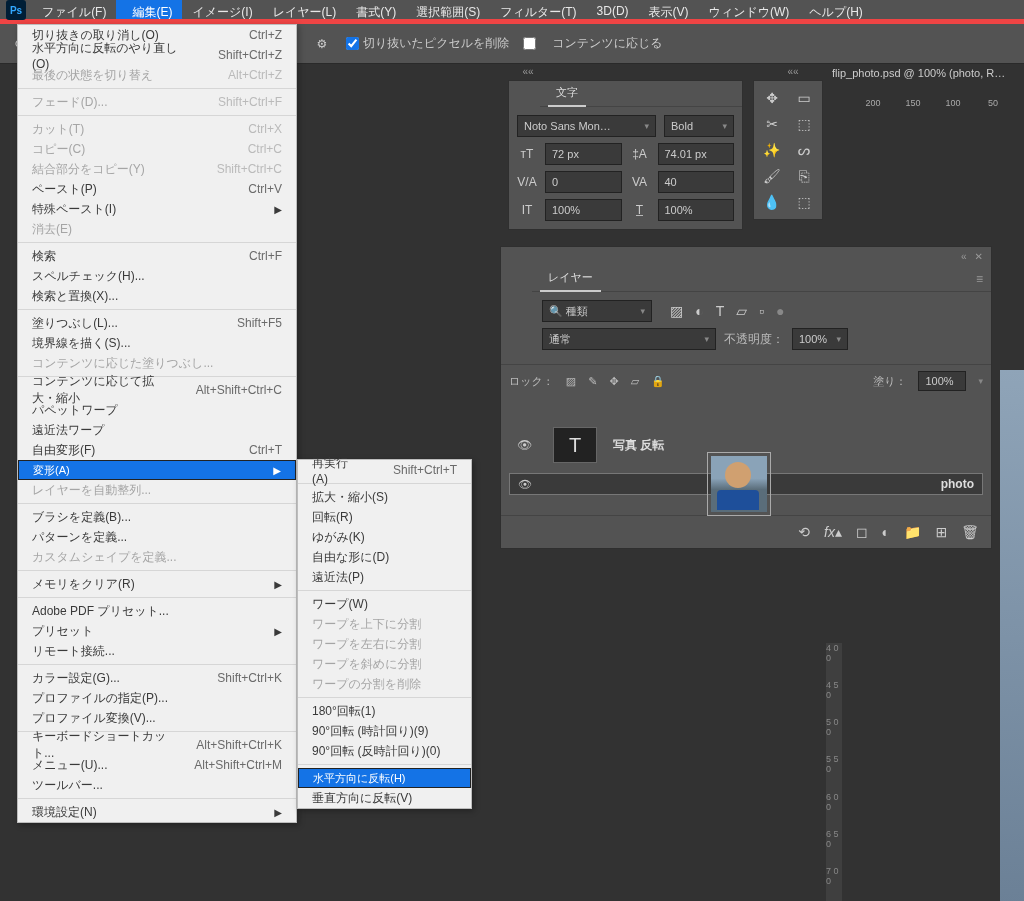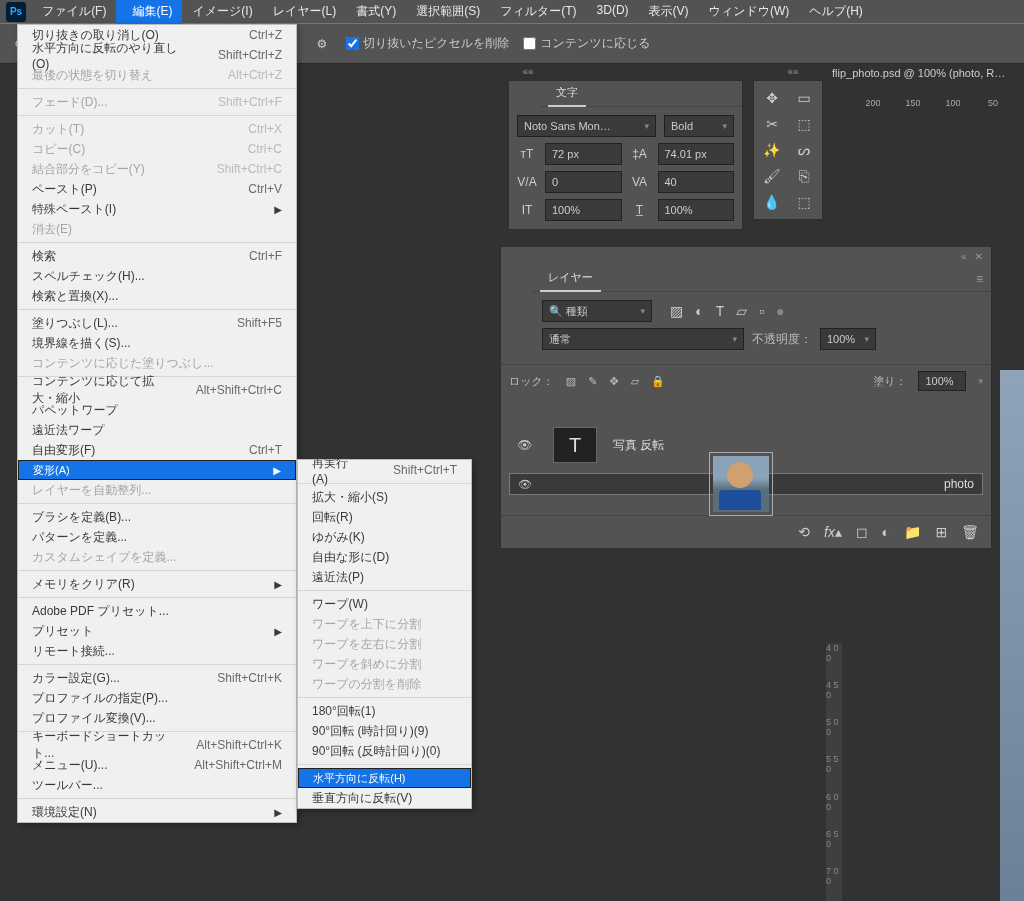--- a/index.html
+++ b/index.html
@@ -1,19 +1,19 @@
 <!DOCTYPE html>
 <html><head>
 <meta charset="utf-8">
 <style>
 * { margin: 0; padding: 0; box-sizing: border-box; font-family: "Hiragino Sans", "Meiryo", sans-serif; }
 body { background: #323232; color: #ccc; width: 1024px; height: 901px; overflow: hidden; position: relative; font-size: 12px; }
 
 
-.menubar { display: flex; align-items: center; height: 24px; background: #535353; border-bottom: 1px solid #ef4444; }
+.menubar { display: flex; height: 24px; background: #535353; border-bottom: 5px solid #ef4444; }
 .menubar .logo { width: 20px; height: 20px; margin: 0 6px; background: #001e36; border-radius: 3px; display: flex; align-items: center; justify-content: center; color: #31a8ff; font-weight: bold; font-size: 10px; }
 .menu-item { padding: 4px 10px; cursor: pointer; font-size: 12px; color: #e8e8e8; }
 .menu-item.open { background: #1473e6; color: #fff; padding-left: 16px; }
 
 
 .optionsbar { height: 40px; background: #535353; display: flex; align-items: center; gap: 14px; padding: 0 10px; border-bottom: 1px solid #2a2a2a; }
 .optionsbar .btn { background: none; border: none; color: #ccc; font-size: 12px; padding: 4px 8px; }
 .optionsbar .iconbtn { width: 20px; height: 20px; color: #ccc; display:flex; align-items:center; justify-content:center; }
 .optionsbar input[type=checkbox]{ accent-color:#1473e6; }
 .optionsbar .field { width: 70px; height: 22px; background: #3a3a3a; border: 1px solid #222; }
@@ -53,37 +53,37 @@
 .toolcol { position: absolute; top: 80px; left: 753px; width: 70px; background: #535353; border: 1px solid #2f2f2f; display:grid; grid-template-columns: 1fr 1fr; gap:4px; padding:6px 4px; }
 .toolcol .t { width:28px; height:22px; display:flex; align-items:center; justify-content:center; color:#ccc; font-size:14px; }
 
 
 .layers { position: absolute; top: 246px; left: 500px; width: 492px; background: #535353; border: 1px solid #2f2f2f; }
 .layers .topbar { display:flex; justify-content:flex-end; gap:8px; padding:4px 8px; color:#999; font-size:10px; }
 .layers-body { padding: 8px; }
 .layers-row { display:flex; align-items:center; gap:8px; margin-bottom:6px;margin-left:33px; }
 .layers .smallsel { width:110px; height:22px; background:#3a3a3a; border:1px solid #222; color:#ccc; font-size:11px; display:flex; align-items:center; padding:0 6px; justify-content:space-between; }
 .layers .icons { display:flex; gap:12px; margin-left:10px; font-size:14px; color:#ccc; }
-.layers .smallsel.wide { width: 202px; }
+.layers .smallsel.wide { width: 174px; }
 .lock-row { display:flex; align-items:center; gap:12px; padding:6px 8px; color:#bbb; font-size:11px; border-top:1px solid #444; }
 .lock-row .spacer { flex:1; }
 .lock-row .pct { width:48px; height:20px; background:#3a3a3a; border:1px solid #222; color:#ccc; font-size:11px; display:flex; align-items:center; padding:0 6px; }
 
 .layer-list { padding: 20px 8px; }
 .layer-item { display:flex; align-items:center; gap:16px; padding:10px 8px; }
 .layer-item.sel { background: #3a3a3a; border: 1px solid #777; }
 .layer-item .eye { width:20px; color:#ccc; }
 .layer-item .thumb { width:44px; height:36px; background:#222; border:1px solid #666; display:flex; align-items:center; justify-content:center; }
 .layer-item .thumb.t { font-size:20px; color:#ddd; }
 .thumb-photo { width:56px; height:56px; position:relative; }
 .thumb-photo .frame { position:absolute; inset:-4px; border:1px solid #aaa; }
 .thumb-photo .img { width:56px; height:56px; background: linear-gradient(#8aa3b8 40%, #5a6d7a 60%); position:relative; }
 .thumb-photo .img::after { content:""; position:absolute; top:6px; left:14px; width:26px; height:26px; border-radius:50%; background:#d0a070; }
 .thumb-photo .img::before { content:""; position:absolute; bottom:2px; left:6px; width:42px; height:20px; background:#1e4f9a; border-radius:4px 4px 0 0; }
-.layer-item .lname { color:#ddd; font-size:12px; }
+.layer-item .lname { color:#ddd; font-size:12px;font-weight:bold; }
 
 .layers-footer { display:flex; justify-content:flex-end; gap:14px; padding:8px 12px; border-top:1px solid #444; color:#ccc; font-size:14px; }
 .ruler-h { position:absolute; top:98px; left:853px; width:171px; height:22px; color:#aaa; font-size:9px; display:flex; overflow:hidden; }
 .ruler-h span { width:40px; text-align:center; }
 .canvas { position:absolute; top:370px; left:1000px; width:30px; height:536px; background: linear-gradient(#8fa4b8, #6b8096); }
 
 .mag { position:absolute; top:643px; left:826px; width:16px; height:260px; background:#3f3f3f; color:#888; font-size:9px; display:flex; flex-direction:column; align-items:center; }
 .mag span { height: 46px; writing-mode: horizontal-tb; }
 
 .chev { font-size:9px; color:#888; margin-left:auto; }
@@ -113,21 +113,21 @@
   <div class="field"></div>
   <button class="btn">消去</button>
   <span class="iconbtn">📐</span>
   <span>角度補正</span>
   <span class="iconbtn">▦</span>
   <span class="iconbtn">⚙</span>
   <label style="display:flex;align-items:center;gap:4px;">
     <input type="checkbox" checked="" style="">
     <span>切り抜いたピクセルを削除</span>
   </label>
-  <label style="display:flex;gap:4px;">
+  <label style="display:flex;gap:16px;">
     <input type="checkbox" style="">
     <span>コンテンツに応じる</span>
   </label>
 </div>
 
 <div class="collapse" style="top:66px;left:513px;">««</div>
 <div class="collapse" style="top:66px;left:778px;">««</div>
 
 <div class="tabbar">flip_photo.psd @ 100% (photo, R…</div>
 

